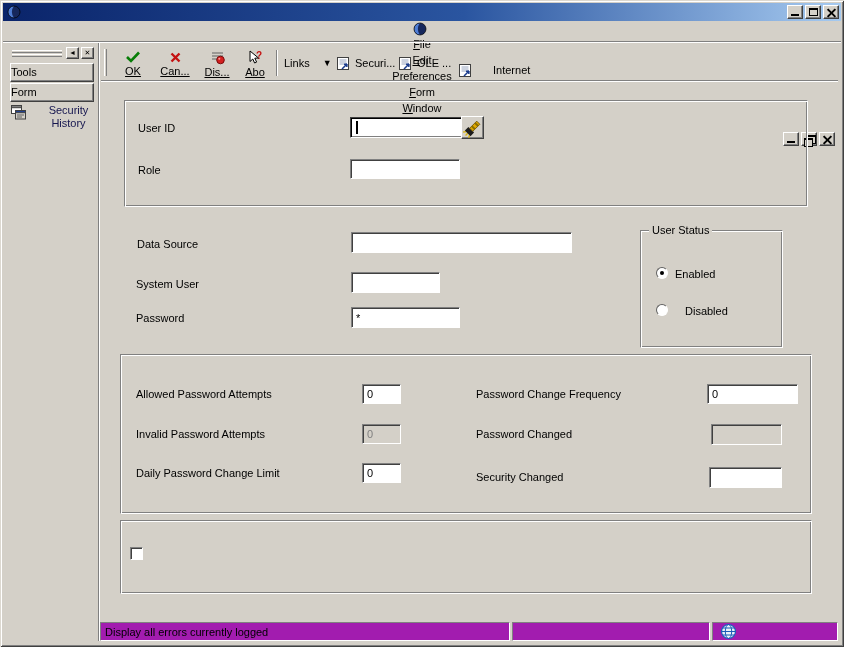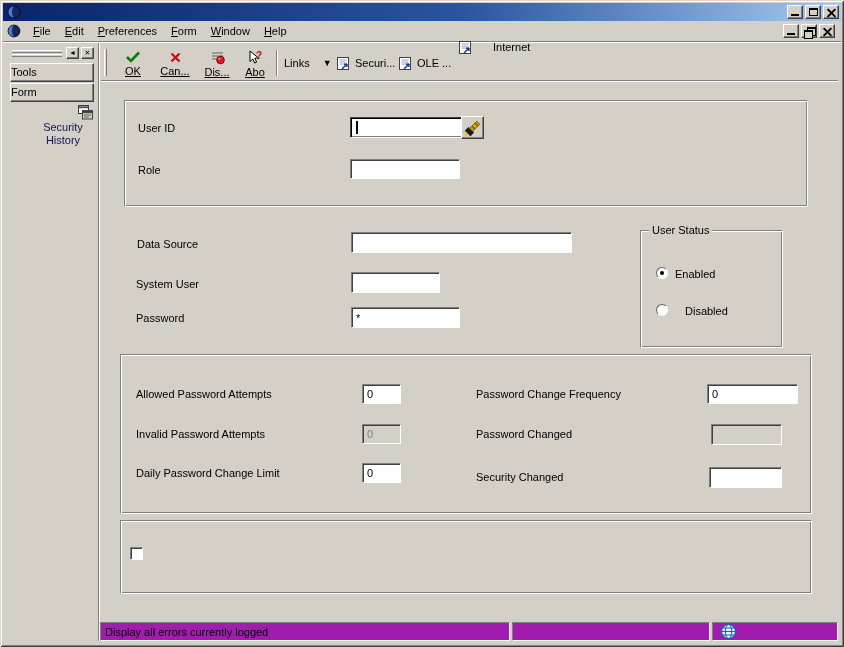--- a/index.html
+++ b/index.html
@@ -30,21 +30,21 @@
   .ic-min { width:8px; height:2px; background:#000; margin:8px auto 0; }
   .ic-max { width:9px; height:8px; border:1px solid #000; border-top:2px solid #000; margin:auto; }
   .ic-restore { position:relative; width:11px; height:9px; margin:auto; }
   .ic-restore::before { content:""; position:absolute; left:3px; top:0; width:7px; height:6px; border:1px solid #000; border-top-width:2px; background:#d4d0c8; }
   .ic-restore::after  { content:""; position:absolute; left:0; top:3px; width:7px; height:6px; border:1px solid #000; border-top-width:2px; background:#d4d0c8; }
   .ic-close { position:relative; width:9px; height:9px; margin:auto; }
   .ic-close::before,.ic-close::after { content:""; position:absolute; left:-1px; top:4px; width:11px; height:2px; background:#000; }
   .ic-close::before { transform:rotate(45deg); } .ic-close::after { transform:rotate(-45deg); }
 
   
-  .menubar { left:3px; top:22px; width:838px; height:18px; display:flex; align-items:center; padding:0 4px; }
+  .menubar { left:3px; top:22px; width:838px; height:18px; display:flex; align-items:center; padding:0 4px;flex-direction:column; }
   .menu-item { display:inline-block; padding:2px 7px; cursor:default; }
   .menu-item::first-letter { text-decoration:underline; }
   .divider-h { border-top:1px solid #808080; border-bottom:1px solid #fff; height:2px; }
   .divider-v { border-left:1px solid #808080; border-right:1px solid #fff; width:2px; }
   .divider-v2 { border-left:1px solid #fff; border-right:1px solid #808080; width:3px; }
 
   
   .tbtn { display:flex; flex-direction:column; align-items:center; justify-content:center; gap:1px; height:33px; }
   .tb-label { text-decoration:underline; line-height:12px; }
   .rowexit { display:flex; align-items:center; gap:5px; height:22px; }
@@ -67,21 +67,21 @@
   .radio { width:12px; height:12px; border-radius:50%; background:#fff; border:1px solid; border-color:#606060 #fff #fff #606060; }
   .radio.checked::after { content:""; display:block; width:4px; height:4px; margin:3px; border-radius:50%; background:#000; }
   .checkbox { width:13px; height:13px; background:#fff; border:1px solid; border-color:#808080 #fff #fff #808080; box-shadow: inset 1px 1px 0 #404040; }
 
   
   .side-tab { text-align:left; line-height:17px; cursor:default; }
   .grip-wrap { display:flex; align-items:center; gap:2px; }
   .grip { flex:1; }
   .grip-line { height:3px; border-top:1px solid #fff; border-bottom:1px solid #808080; margin:1px 2px; }
   .minibtn { width:13px; height:12px; font-size:7px; line-height:10px; text-align:center; flex:none; }
-  .exit-item { display:flex; flex-direction:column; align-items:flex-end; gap:0; cursor:default; }
+  .exit-item { display:flex; flex-direction:row; align-items:flex-start; gap:16px; cursor:default; }
   .exit-label { width:62px; text-align:center; line-height:13px; color:#16164f; }
 
   
   .status-panel { border:1px solid; border-color:#808080 #fff #fff #808080; background:#a21caf; display:flex; align-items:center; }
   .caret { width:2px; height:13px; background:#000; }
 </style>
 </head>
 <body>
 
 <div class="window">
@@ -225,21 +225,21 @@
     <span style="display:flex;">
       <svg width="14" height="15" viewBox="0 0 14 15">
         <rect x="1.5" y="1.5" width="11" height="12" fill="#fff" stroke="#404040"></rect>
         <path d="M3.5 4 H10.5 M3.5 6 H10.5 M3.5 8 H8" stroke="#9aa6c0" stroke-width="1"></path>
         <path d="M6 13 L11 8 M11 8 L8 8.2 M11 8 L10.8 11" stroke="#1b3c8c" stroke-width="1.5" fill="none"></path>
       </svg>
     </span>
     <span>OLE ...</span>
   </div>
 
-  <div class="abs rowexit" style="left:458px; top:36px;gap:21px;">
+  <div class="abs rowexit" style="left:458px; top:59px;gap:21px;">
     <span style="display:flex;">
       <svg width="14" height="15" viewBox="0 0 14 15">
         <rect x="1.5" y="1.5" width="11" height="12" fill="#fff" stroke="#404040"></rect>
         <path d="M3.5 4 H10.5 M3.5 6 H10.5 M3.5 8 H8" stroke="#9aa6c0" stroke-width="1"></path>
         <path d="M6 13 L11 8 M11 8 L8 8.2 M11 8 L10.8 11" stroke="#1b3c8c" stroke-width="1.5" fill="none"></path>
       </svg>
     </span>
     <span>Internet</span>
   </div>
 

